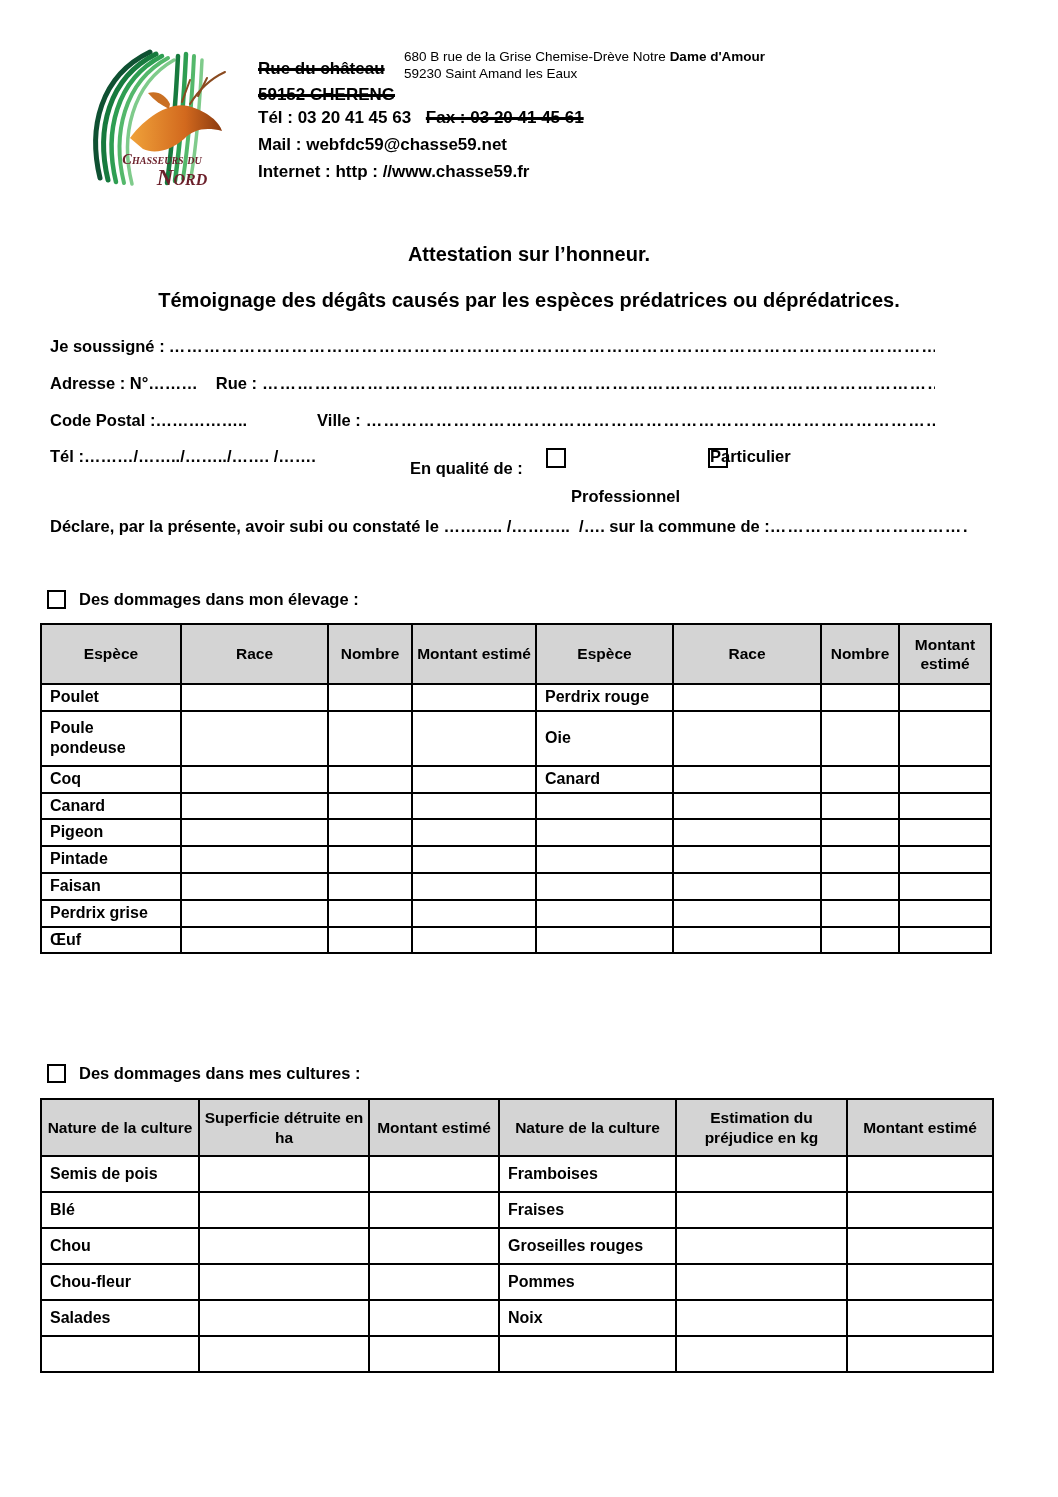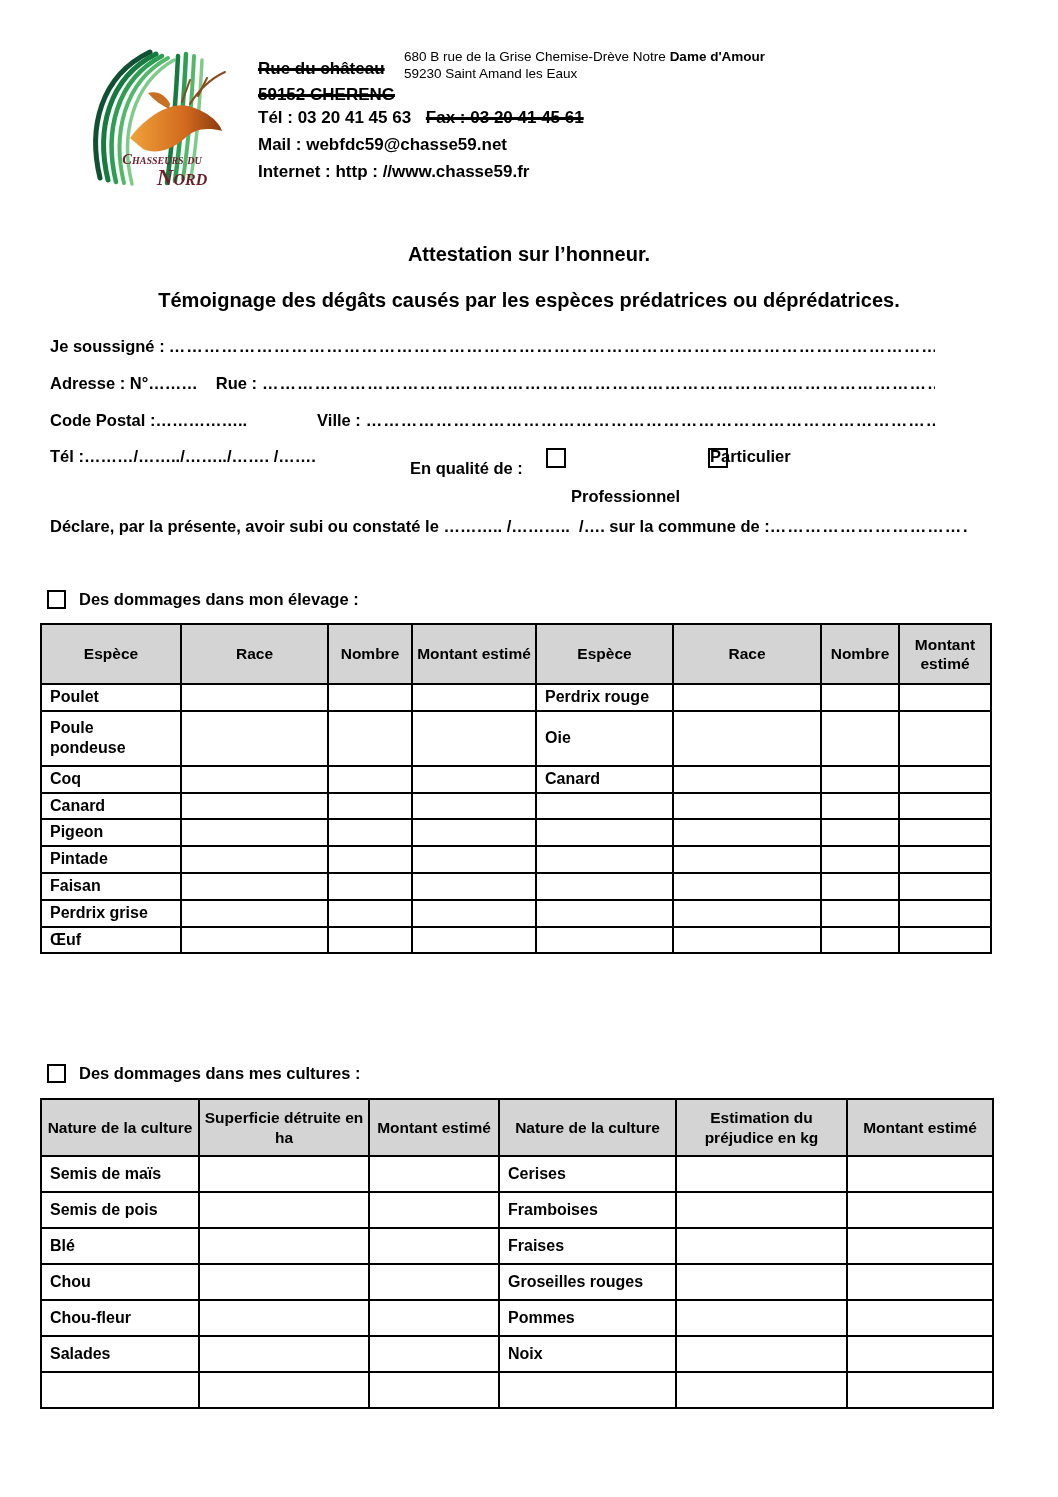--- a/index.html
+++ b/index.html
@@ -267,28 +267,20 @@
         <th>Nature de la culture</th>
         <th>Superficie détruite en ha</th>
         <th>Montant estimé</th>
         <th>Nature de la culture</th>
         <th>Estimation du préjudice en kg</th>
         <th>Montant estimé</th>
       </tr>
     </thead>
     <tbody>
       <tr>
-        <td>Semis de maïs</td>
-        <td></td>
-          <td></td>
-        <td>Cerises</td>
-        <td></td>
-          <td></td>
-      </tr>
-      <tr>
         <td>Semis de pois</td>
         <td></td>
           <td></td>
         <td>Framboises</td>
         <td></td>
           <td></td>
       </tr>
       <tr>
         <td>Blé</td>
         <td></td>

